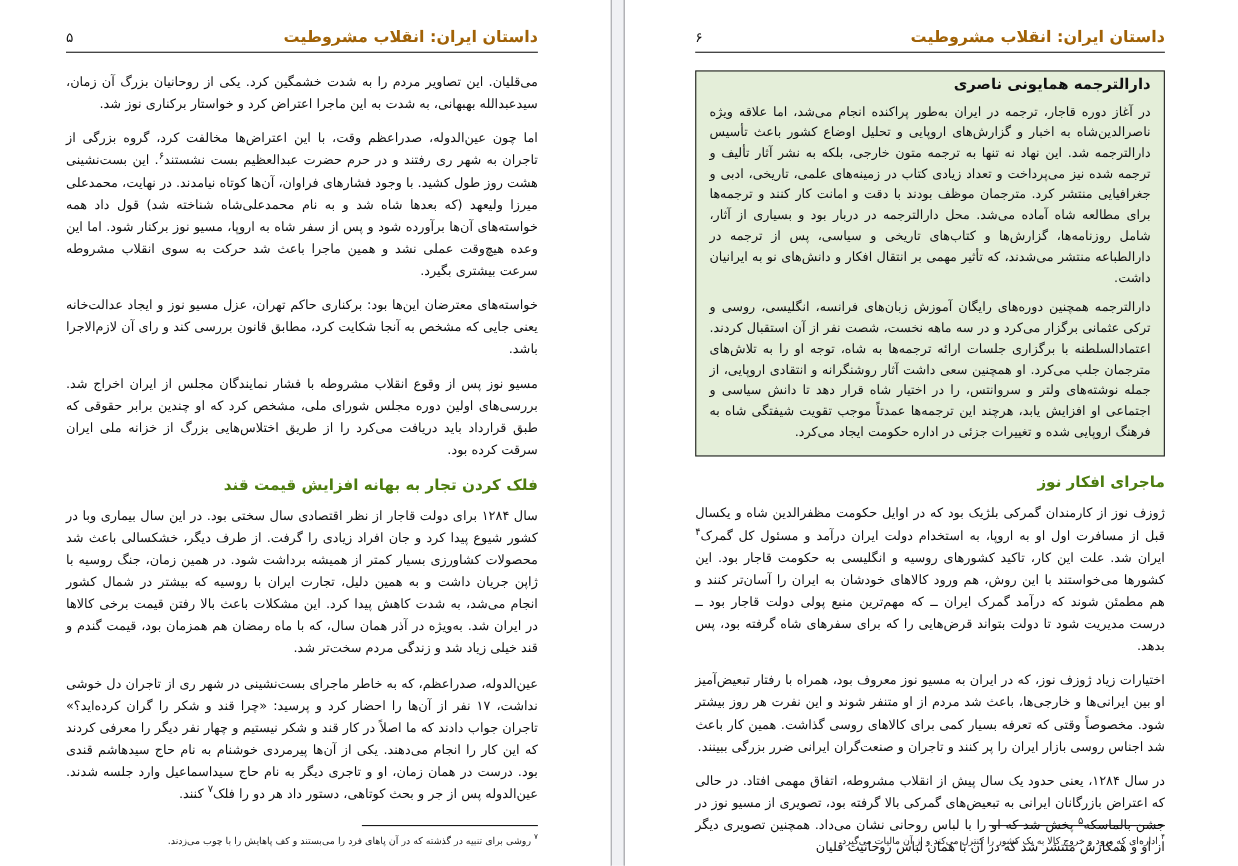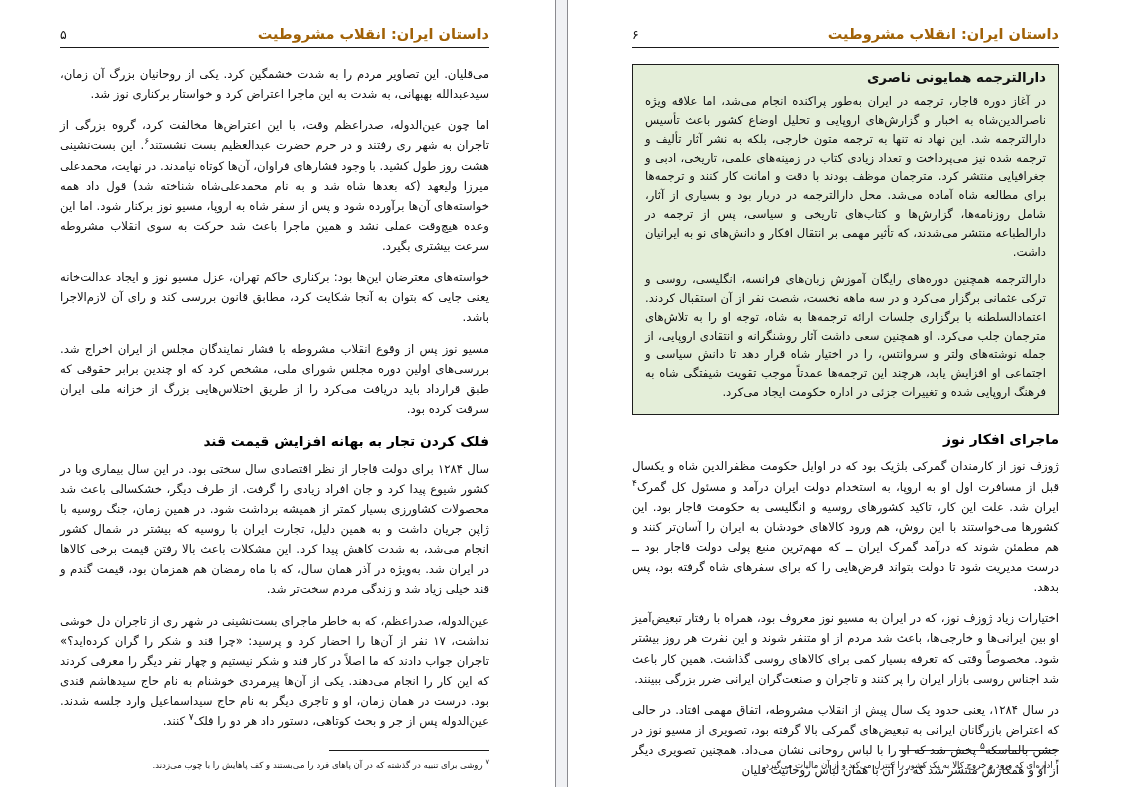--- a/index.html
+++ b/index.html
@@ -93,21 +93,21 @@
     text-align-last: right;
     color: #111;
   }
   .callout p:last-child { margin-bottom: 0; }
 
   h2.section-title {
     font-size: 13.8px;
     font-weight: bold;
     margin: 12px 0 7px 0;
     line-height: 1.5;
-    color: #000000;
+    color: #4d7c0f;
   }
   .body-p {
     font-size: 11.7px;
     line-height: 1.72;
     margin: 0 0 11px 0;
     text-align: justify;
     text-align-last: right;
     color: #111;
   }
 
@@ -172,21 +172,21 @@
 
   <div class="page page-right">
 
     <div class="running-head">
       <div class="book-title">داستان ایران: انقلاب مشروطیت</div>
       <div class="folio">۵</div>
     </div>
 
     <p class="body-p">می‌قلیان. این تصاویر مردم را به شدت خشمگین کرد. یکی از روحانیان بزرگ آن زمان، سیدعبدالله بهبهانی، به شدت به این ماجرا اعتراض کرد و خواستار برکناری نوز شد.</p>
     <p class="body-p">اما چون عین‌الدوله، صدراعظم وقت، با این اعتراض‌ها مخالفت کرد، گروه بزرگی از تاجران به شهر ری رفتند و در حرم حضرت عبدالعظیم بست نشستند<sup class="fnm">۶</sup>. این بست‌نشینی هشت روز طول کشید. با وجود فشارهای فراوان، آن‌ها کوتاه نیامدند. در نهایت، محمدعلی میرزا ولیعهد (که بعدها شاه شد و به نام محمدعلی‌شاه شناخته شد) قول داد همه خواسته‌های آن‌ها برآورده شود و پس از سفر شاه به اروپا، مسیو نوز برکنار شود. اما این وعده هیچ‌وقت عملی نشد و همین ماجرا باعث شد حرکت به سوی انقلاب مشروطه سرعت بیشتری بگیرد.</p>
-    <p class="body-p">خواسته‌های معترضان این‌ها بود: برکناری حاکم تهران، عزل مسیو نوز و ایجاد عدالت‌خانه یعنی جایی که بتوان به آنجا شکایت کرد، مطابق قانون بررسی کند و رای آن لازم‌الاجرا باشد.</p>
+    <p class="body-p">خواسته‌های معترضان این‌ها بود: برکناری حاکم تهران، عزل مسیو نوز و ایجاد عدالت‌خانه یعنی جایی که مشخص به آنجا شکایت کرد، مطابق قانون بررسی کند و رای آن لازم‌الاجرا باشد.</p>
     <p class="body-p">مسیو نوز پس از وقوع انقلاب مشروطه با فشار نمایندگان مجلس از ایران اخراج شد. بررسی‌های اولین دوره مجلس شورای ملی، مشخص کرد که او چندین برابر حقوقی که طبق قرارداد باید دریافت می‌کرد را از طریق اختلاس‌هایی بزرگ از خزانه ملی ایران سرقت کرده بود.</p>
 
     <h2 class="section-title">فلک کردن تجار به بهانه افزایش قیمت قند</h2>
 
     <p class="body-p">سال ۱۲۸۴ برای دولت قاجار از نظر اقتصادی سال سختی بود. در این سال بیماری وبا در کشور شیوع پیدا کرد و جان افراد زیادی را گرفت. از طرف دیگر، خشکسالی باعث شد محصولات کشاورزی بسیار کمتر از همیشه برداشت شود. در همین زمان، جنگ روسیه با ژاپن جریان داشت و به همین دلیل، تجارت ایران با روسیه که بیشتر در شمال کشور انجام می‌شد، به شدت کاهش پیدا کرد. این مشکلات باعث بالا رفتن قیمت برخی کالاها در ایران شد. به‌ویژه در آذر همان سال، که با ماه رمضان هم همزمان بود، قیمت گندم و قند خیلی زیاد شد و زندگی مردم سخت‌تر شد.</p>
     <p class="body-p">عین‌الدوله، صدراعظم، که به خاطر ماجرای بست‌نشینی در شهر ری از تاجران دل خوشی نداشت، ۱۷ نفر از آن‌ها را احضار کرد و پرسید: «چرا قند و شکر را گران کرده‌اید؟» تاجران جواب دادند که ما اصلاً در کار قند و شکر نیستیم و چهار نفر دیگر را معرفی کردند که این کار را انجام می‌دهند. یکی از آن‌ها پیرمردی خوشنام به نام حاج سیدهاشم قندی بود. درست در همان زمان، او و تاجری دیگر به نام حاج سیداسماعیل وارد جلسه شدند. عین‌الدوله پس از جر و بحث کوتاهی، دستور داد هر دو را فلک<sup class="fnm">۷</sup> کنند.</p>
 
     <div class="footnotes">
       <div class="fn-rule"></div>
       <p class="fn"><sup class="fnm">۷</sup> روشی برای تنبیه در گذشته که در آن پاهای فرد را می‌بستند و کف پاهایش را با چوب می‌زدند.</p>

